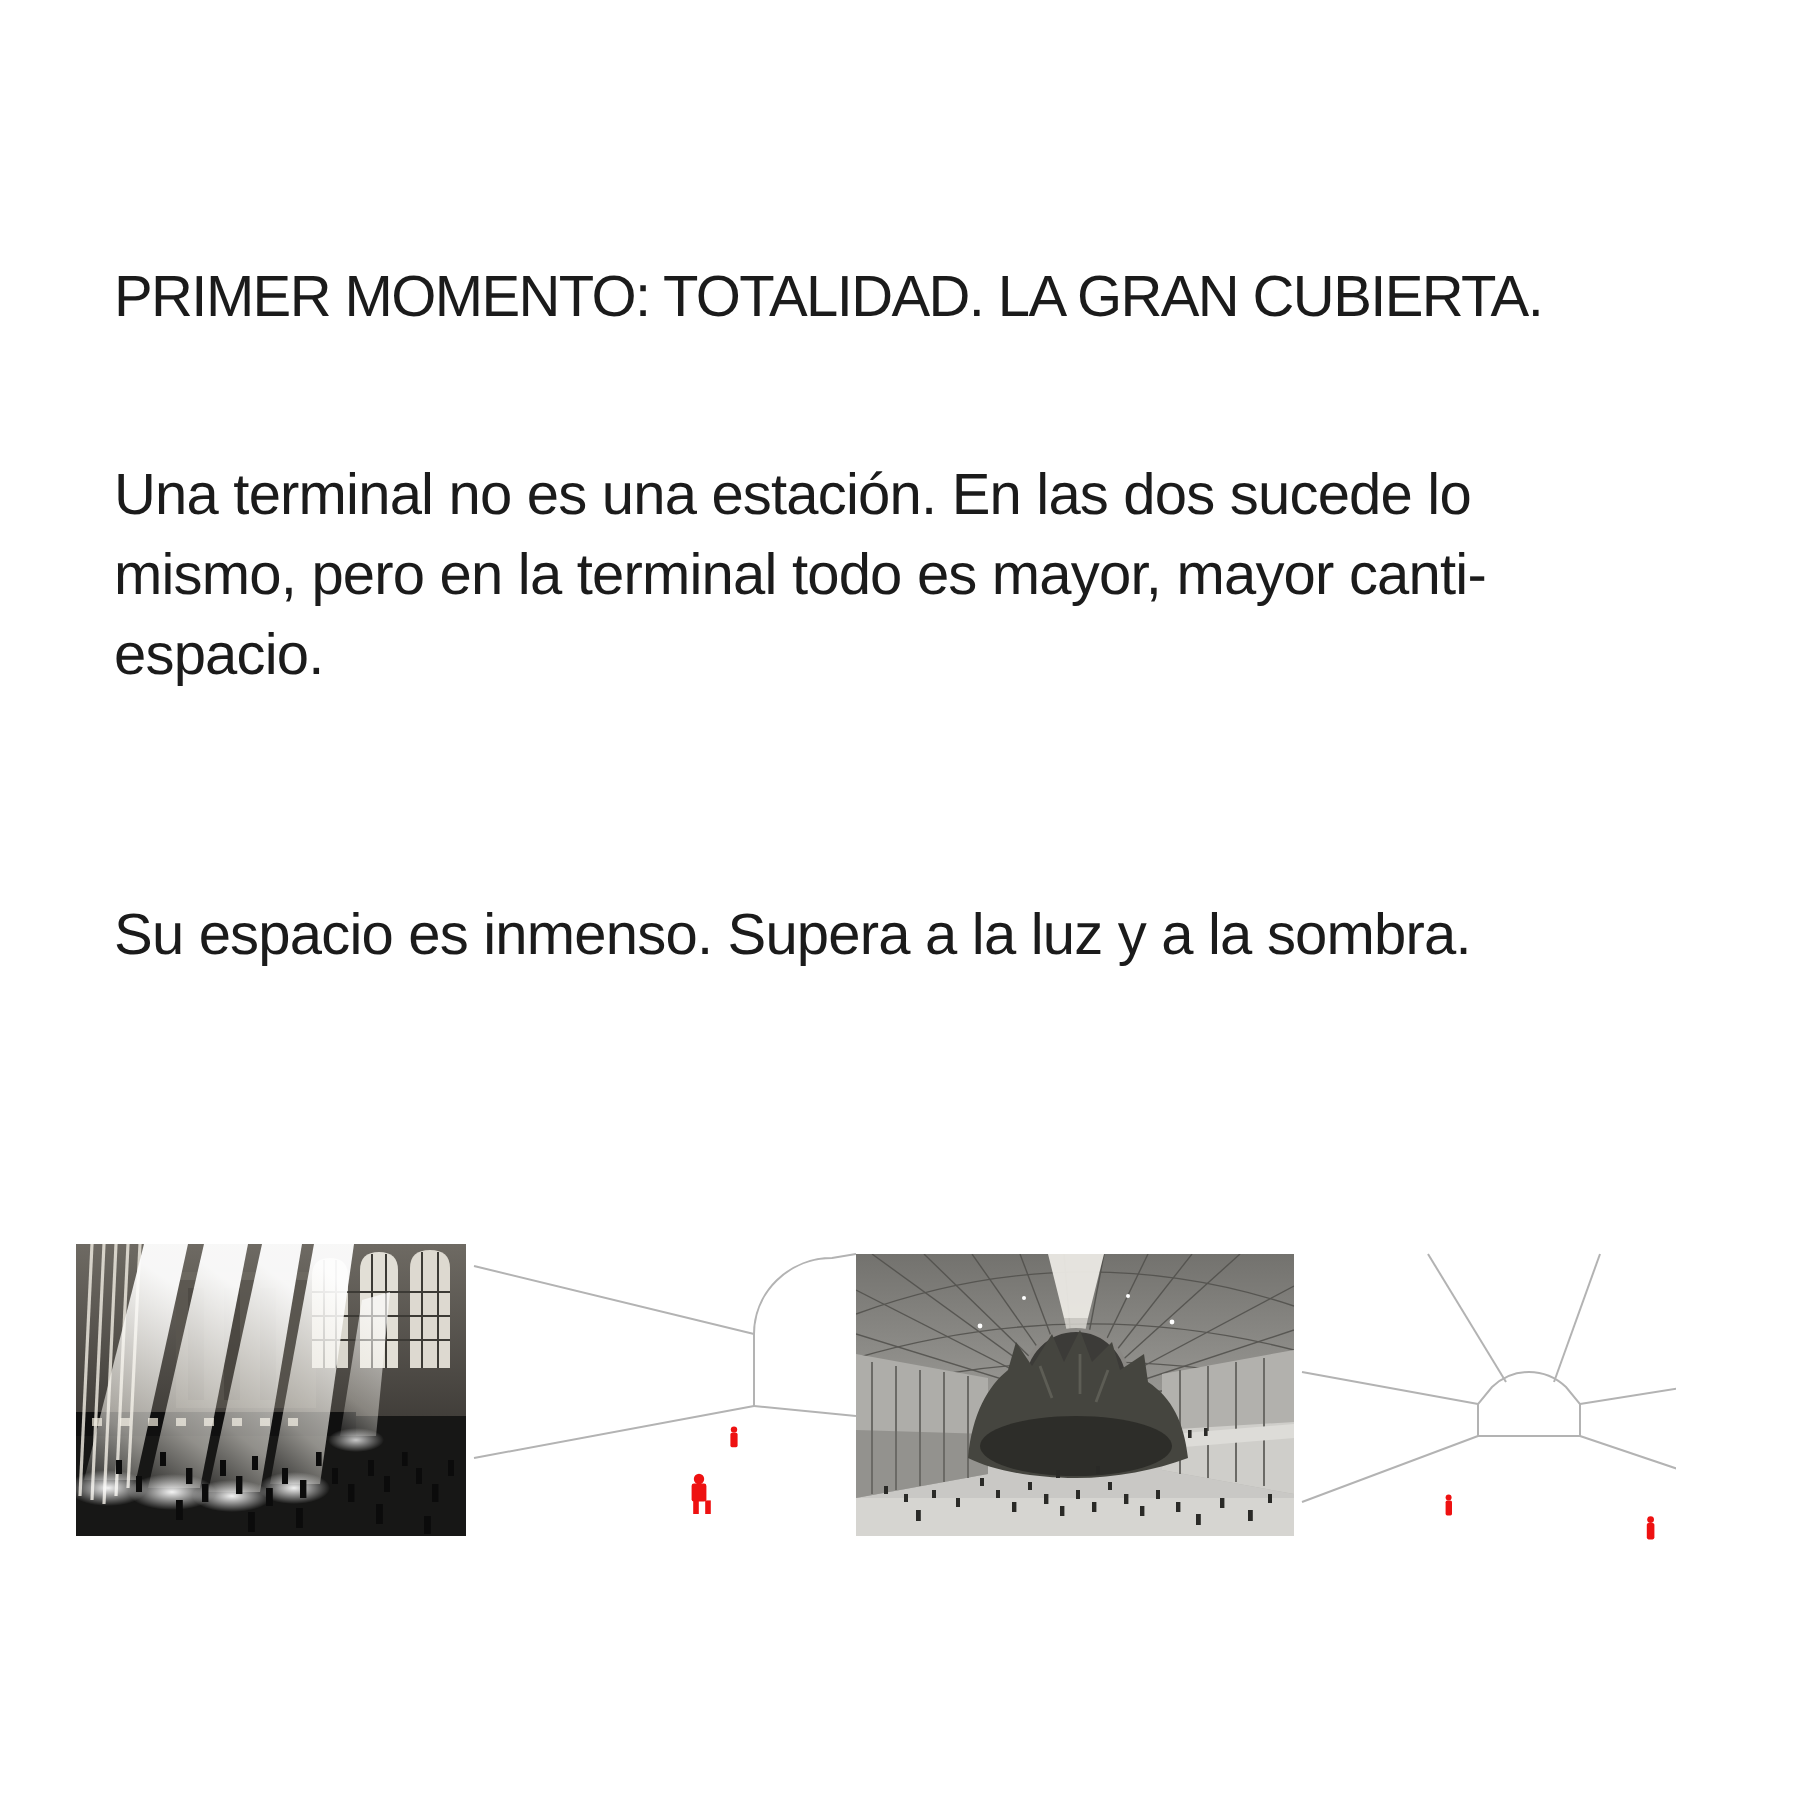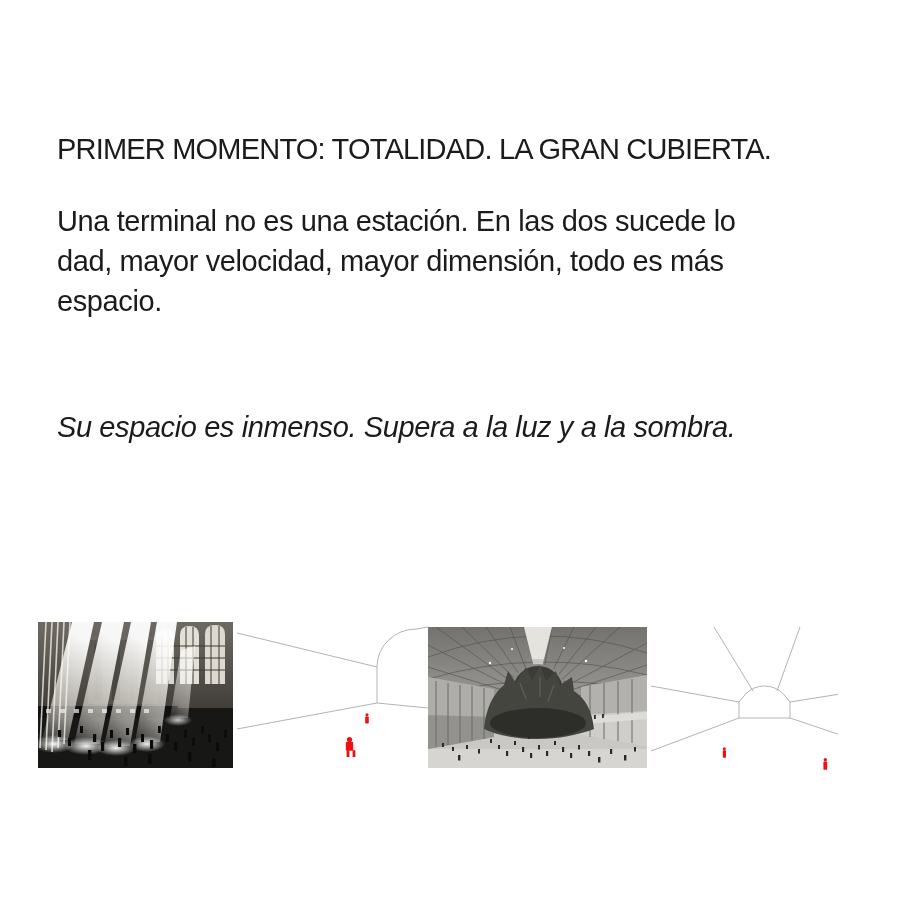--- a/index.html
+++ b/index.html
@@ -2,38 +2,38 @@
 <html><head>
 <meta charset="utf-8">
 <style>
   html,body{margin:0;padding:0;background:#ffffff;}
   .slide{
     position:relative;width:838px;height:907px;background:#ffffff;overflow:hidden;
     font-family:"Liberation Sans","DejaVu Sans",sans-serif;color:#1b1b1b;
   }
   .textblock{position:absolute;left:57px;}
   .title{top:129px;font-size:29px;line-height:40px;letter-spacing:-0.8px;white-space:nowrap;}
-  .para{font-size:29px;line-height:40px;letter-spacing:-0.4px;}
+  .para{font-size:29px;line-height:40px;letter-spacing:-0.4px;margin-top:27px;}
   .para .tline{white-space:nowrap;}
   .p1{top:201px;}
-  .p2{top:407px;font-style:italic;}
+  .p2{top:421px;}
   .p3{top:477px;}
   .panel{position:absolute;}
   .sk{stroke:#b3b3b3;stroke-width:1;fill:none;}
 </style>
 </head>
 <body>
 
 <div class="slide">
 
   <div class="textblock title">PRIMER MOMENTO: TOTALIDAD. LA GRAN CUBIERTA.</div>
 
   <div class="textblock para p1">
       <div class="tline">Una terminal no es una estación. En las dos sucede lo</div>
-      <div class="tline">dad, mayor velocidad, mayor dimensión, todo es más</div>
+      <div class="tline">mismo, pero en la terminal todo es mayor, mayor canti-</div>
       <div class="tline">espacio.</div>
     </div>
   <div class="textblock para p2">
       <div class="tline">Su espacio es inmenso. Supera a la luz y a la sombra.</div>
     </div>
   <div class="textblock para p3">
     </div>
 
   <svg class="panel" style="left:38px;top:622px" width="195" height="146" viewBox="0 0 195 146" xmlns="http://www.w3.org/2000/svg">
     <defs>

